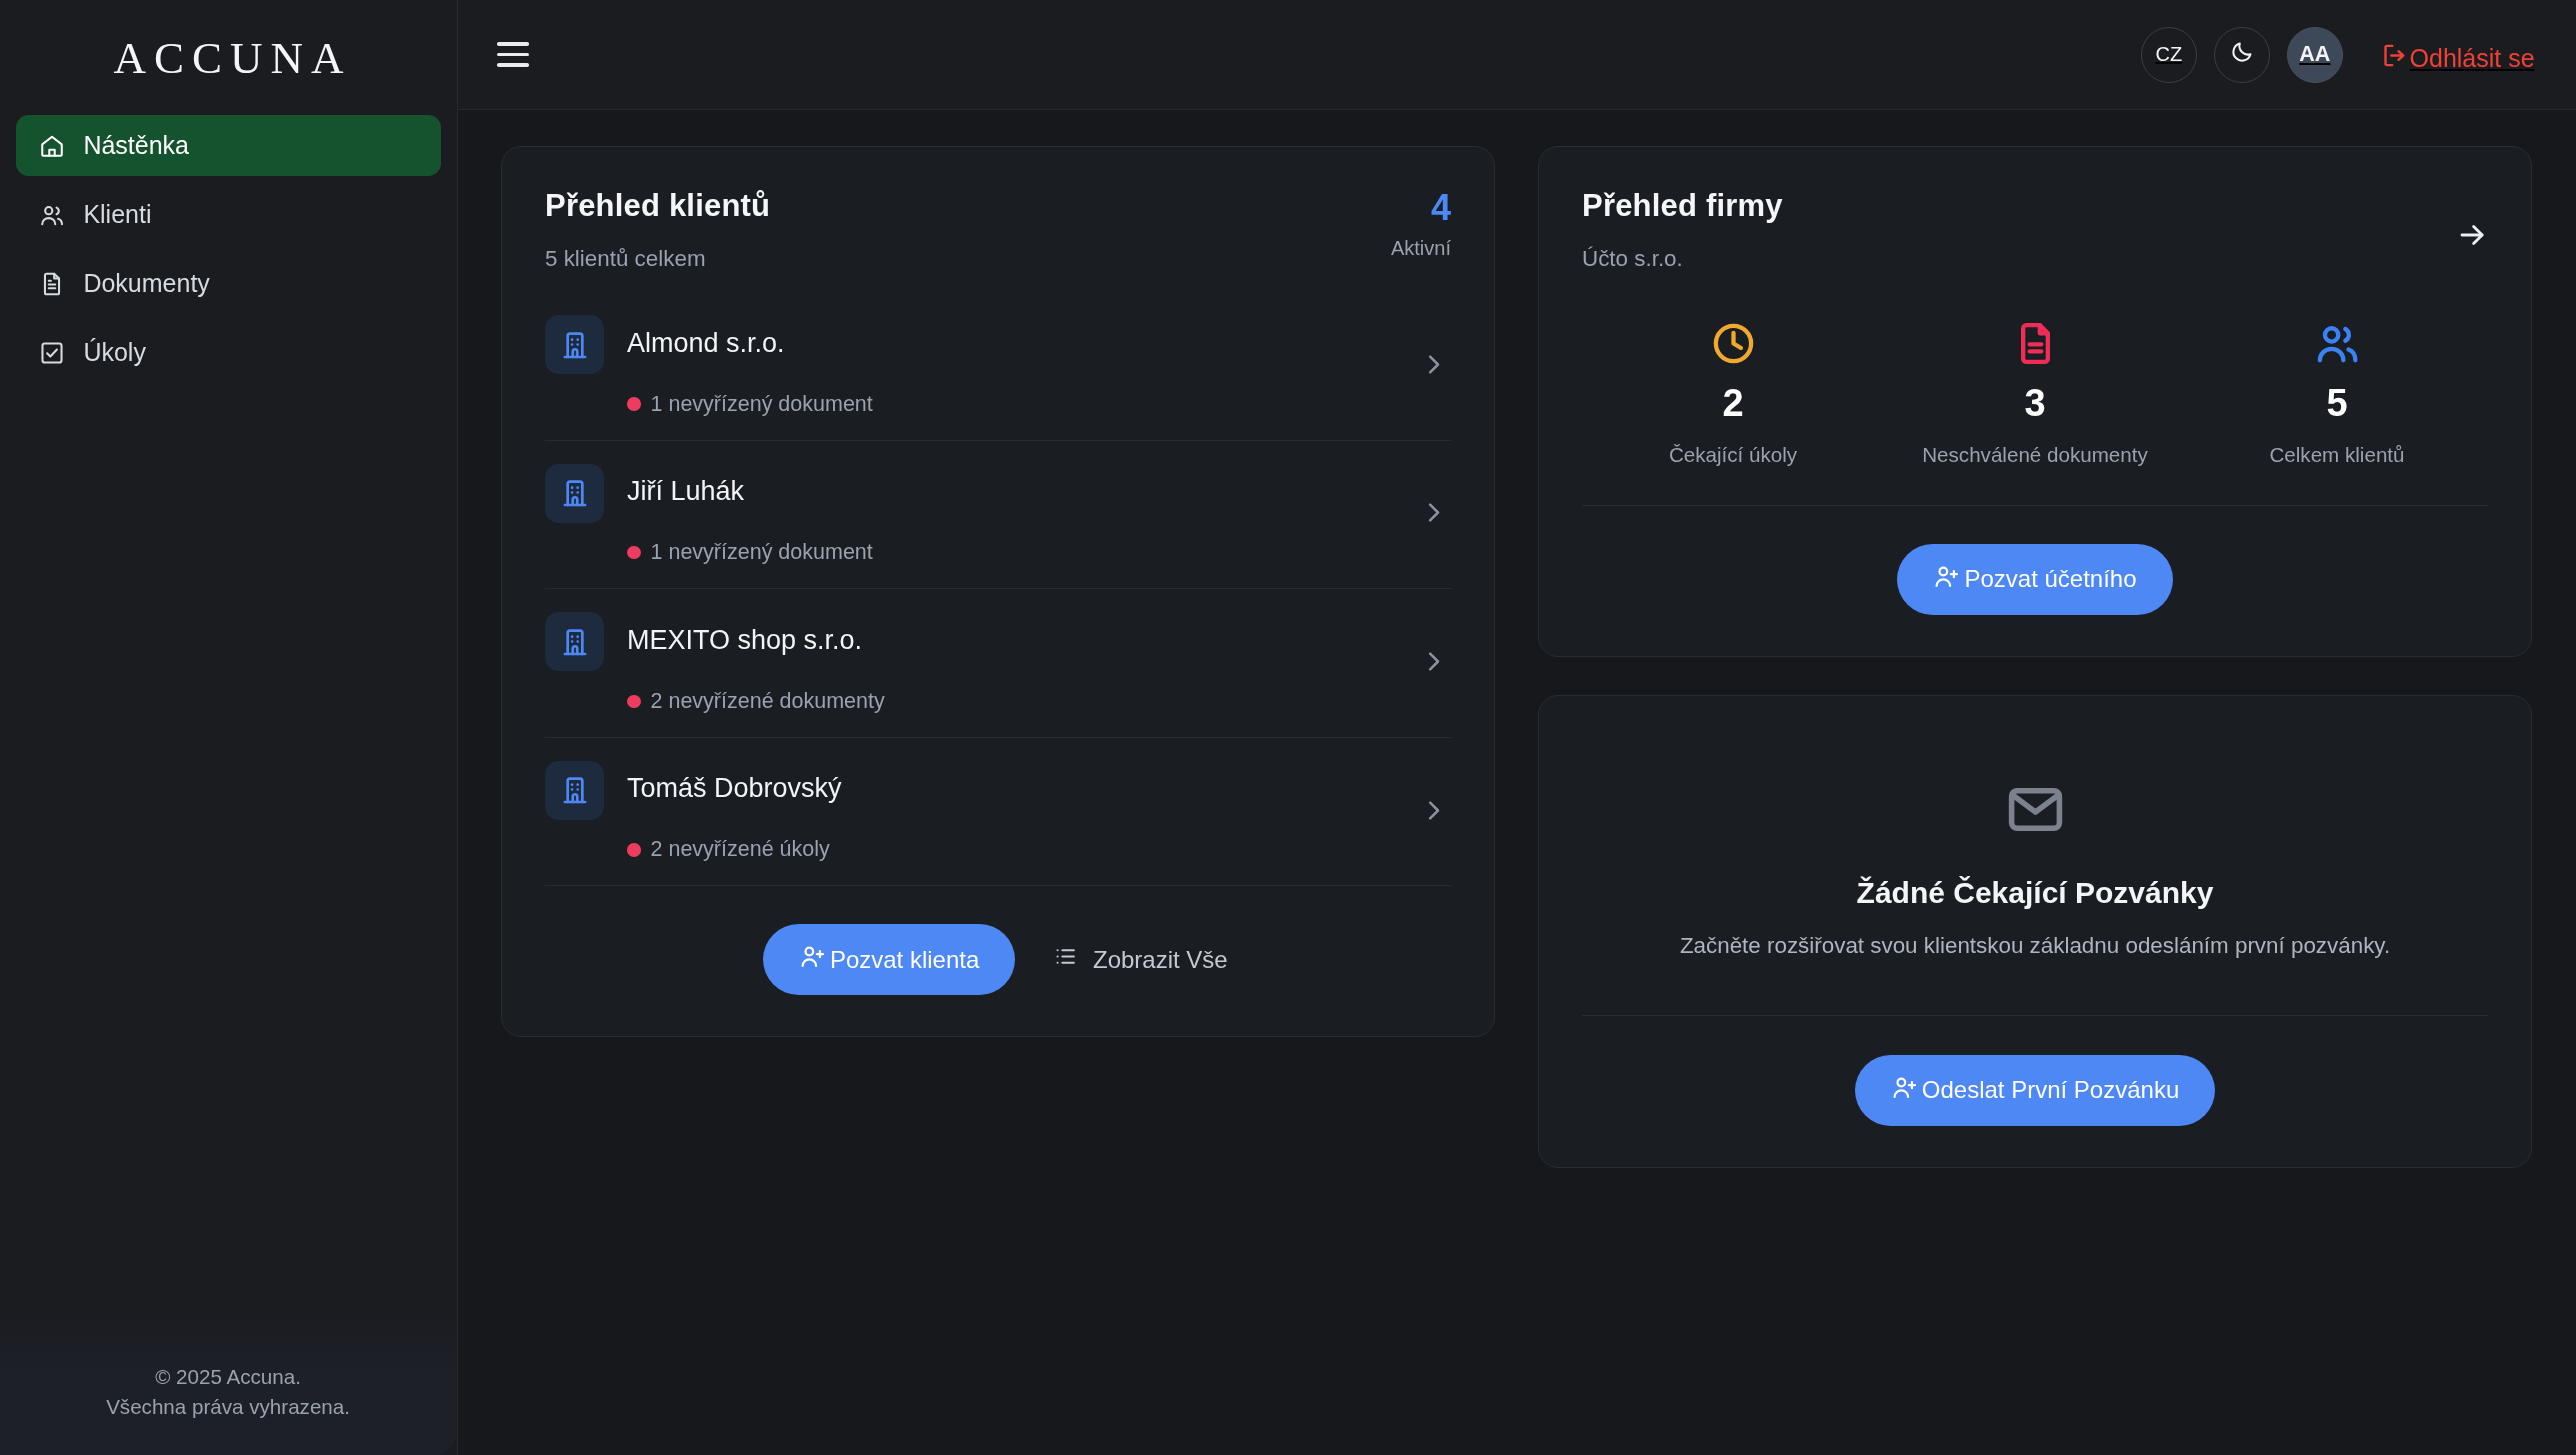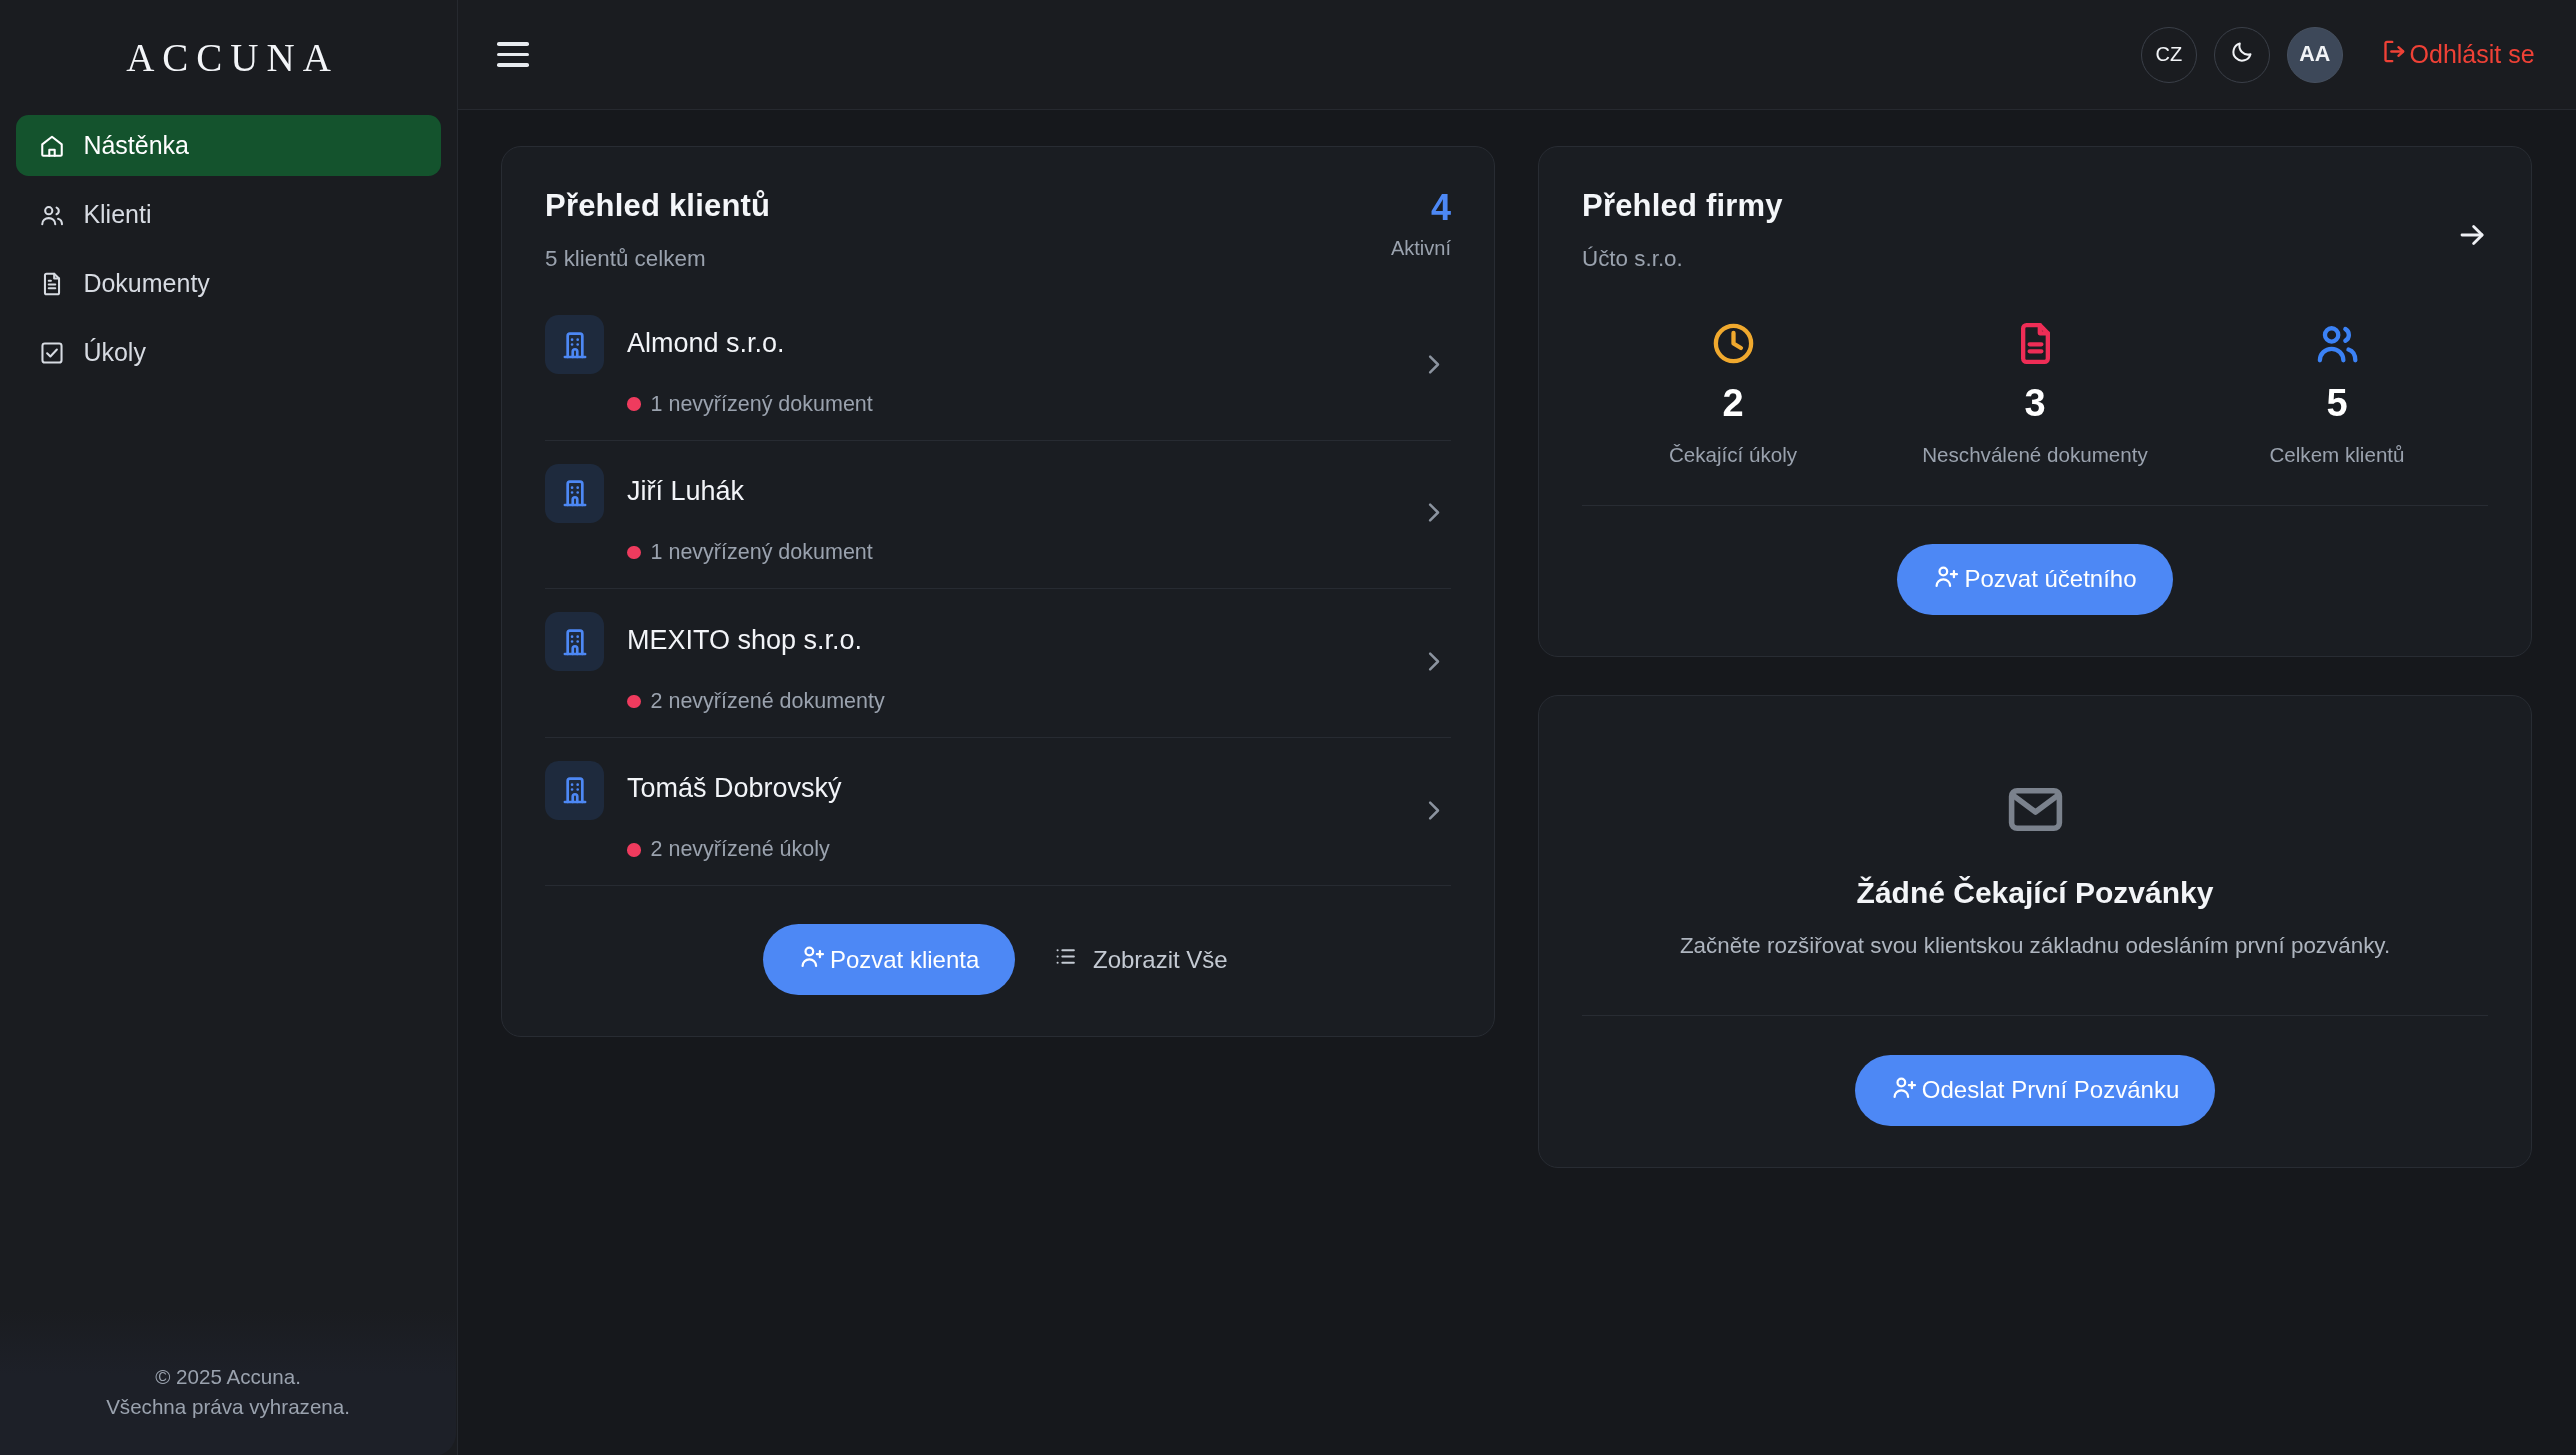--- a/index.html
+++ b/index.html
@@ -16,21 +16,21 @@
     width: 458px; height: 1456px;
     background: #1a1c20;
     border-right: 0.9px solid #26292f;
     display: flex; flex-direction: column;
     flex: 0 0 458px;
     position: relative;
   }
   .logo-wrap { height: 115px; display: flex; align-items: center; justify-content: center; }
   .logo {
     font-family: "Liberation Serif", serif;
-    font-size: 39px; letter-spacing: 8px;
+    font-size: 45px; letter-spacing: 8px;
     color: #f3f5f8; font-weight: 300;
     padding-left: 8px;
   }
   .nav { padding: 0 16px; display: flex; flex-direction: column; gap: 8px; }
   .nav-item {
     display: flex; align-items: center; gap: 18px;
     height: 61px; padding: 0 22.4px;
     border-radius: 12.6px;
     color: #d7dbe2; font-size: 25px;
     cursor: pointer; user-select: none;
@@ -53,21 +53,21 @@
   .main { flex: 1 1 auto; display: flex; flex-direction: column; min-width: 0; background: #16181c; }
   .topbar {
     height: 110px; flex: 0 0 110px;
     border-bottom: 0.9px solid #26292f;
     display: flex; align-items: center;
     padding: 0 36px 0 39px;
     background: #1a1c20;
   }
   .hamburger { width: 38px; height: 38px; display: flex; flex-direction: column; justify-content: center; gap: 7.2px; cursor: pointer; }
   .hamburger span { display: block; height: 3.6px; width: 32px; background: #e8ebef; border-radius: 1.8px; }
-  .topbar-right { margin-left: auto; display: flex; align-items: center; gap: 17px; }
+  .topbar-right { margin-left: auto; display: flex; align-items: flex-end; gap: 17px; text-decoration: underline; }
   .circle-btn {
     width: 56px; height: 56px; border-radius: 50%;
     border: 0.9px solid #3a3f48; background: transparent;
     display: flex; align-items: center; justify-content: center;
     color: #f1f3f6; font-size: 20px; cursor: pointer;
   }
   .circle-btn.avatar { background: #3d4859; border-color: #46505f; font-size: 21.5px; font-weight: 600; }
   .circle-btn svg { width: 24px; height: 24px; stroke: #f1f3f6; fill: none; stroke-width: 2; stroke-linecap: round; stroke-linejoin: round; }
   .logout {
     display: flex; align-items: center; gap: 2px;

